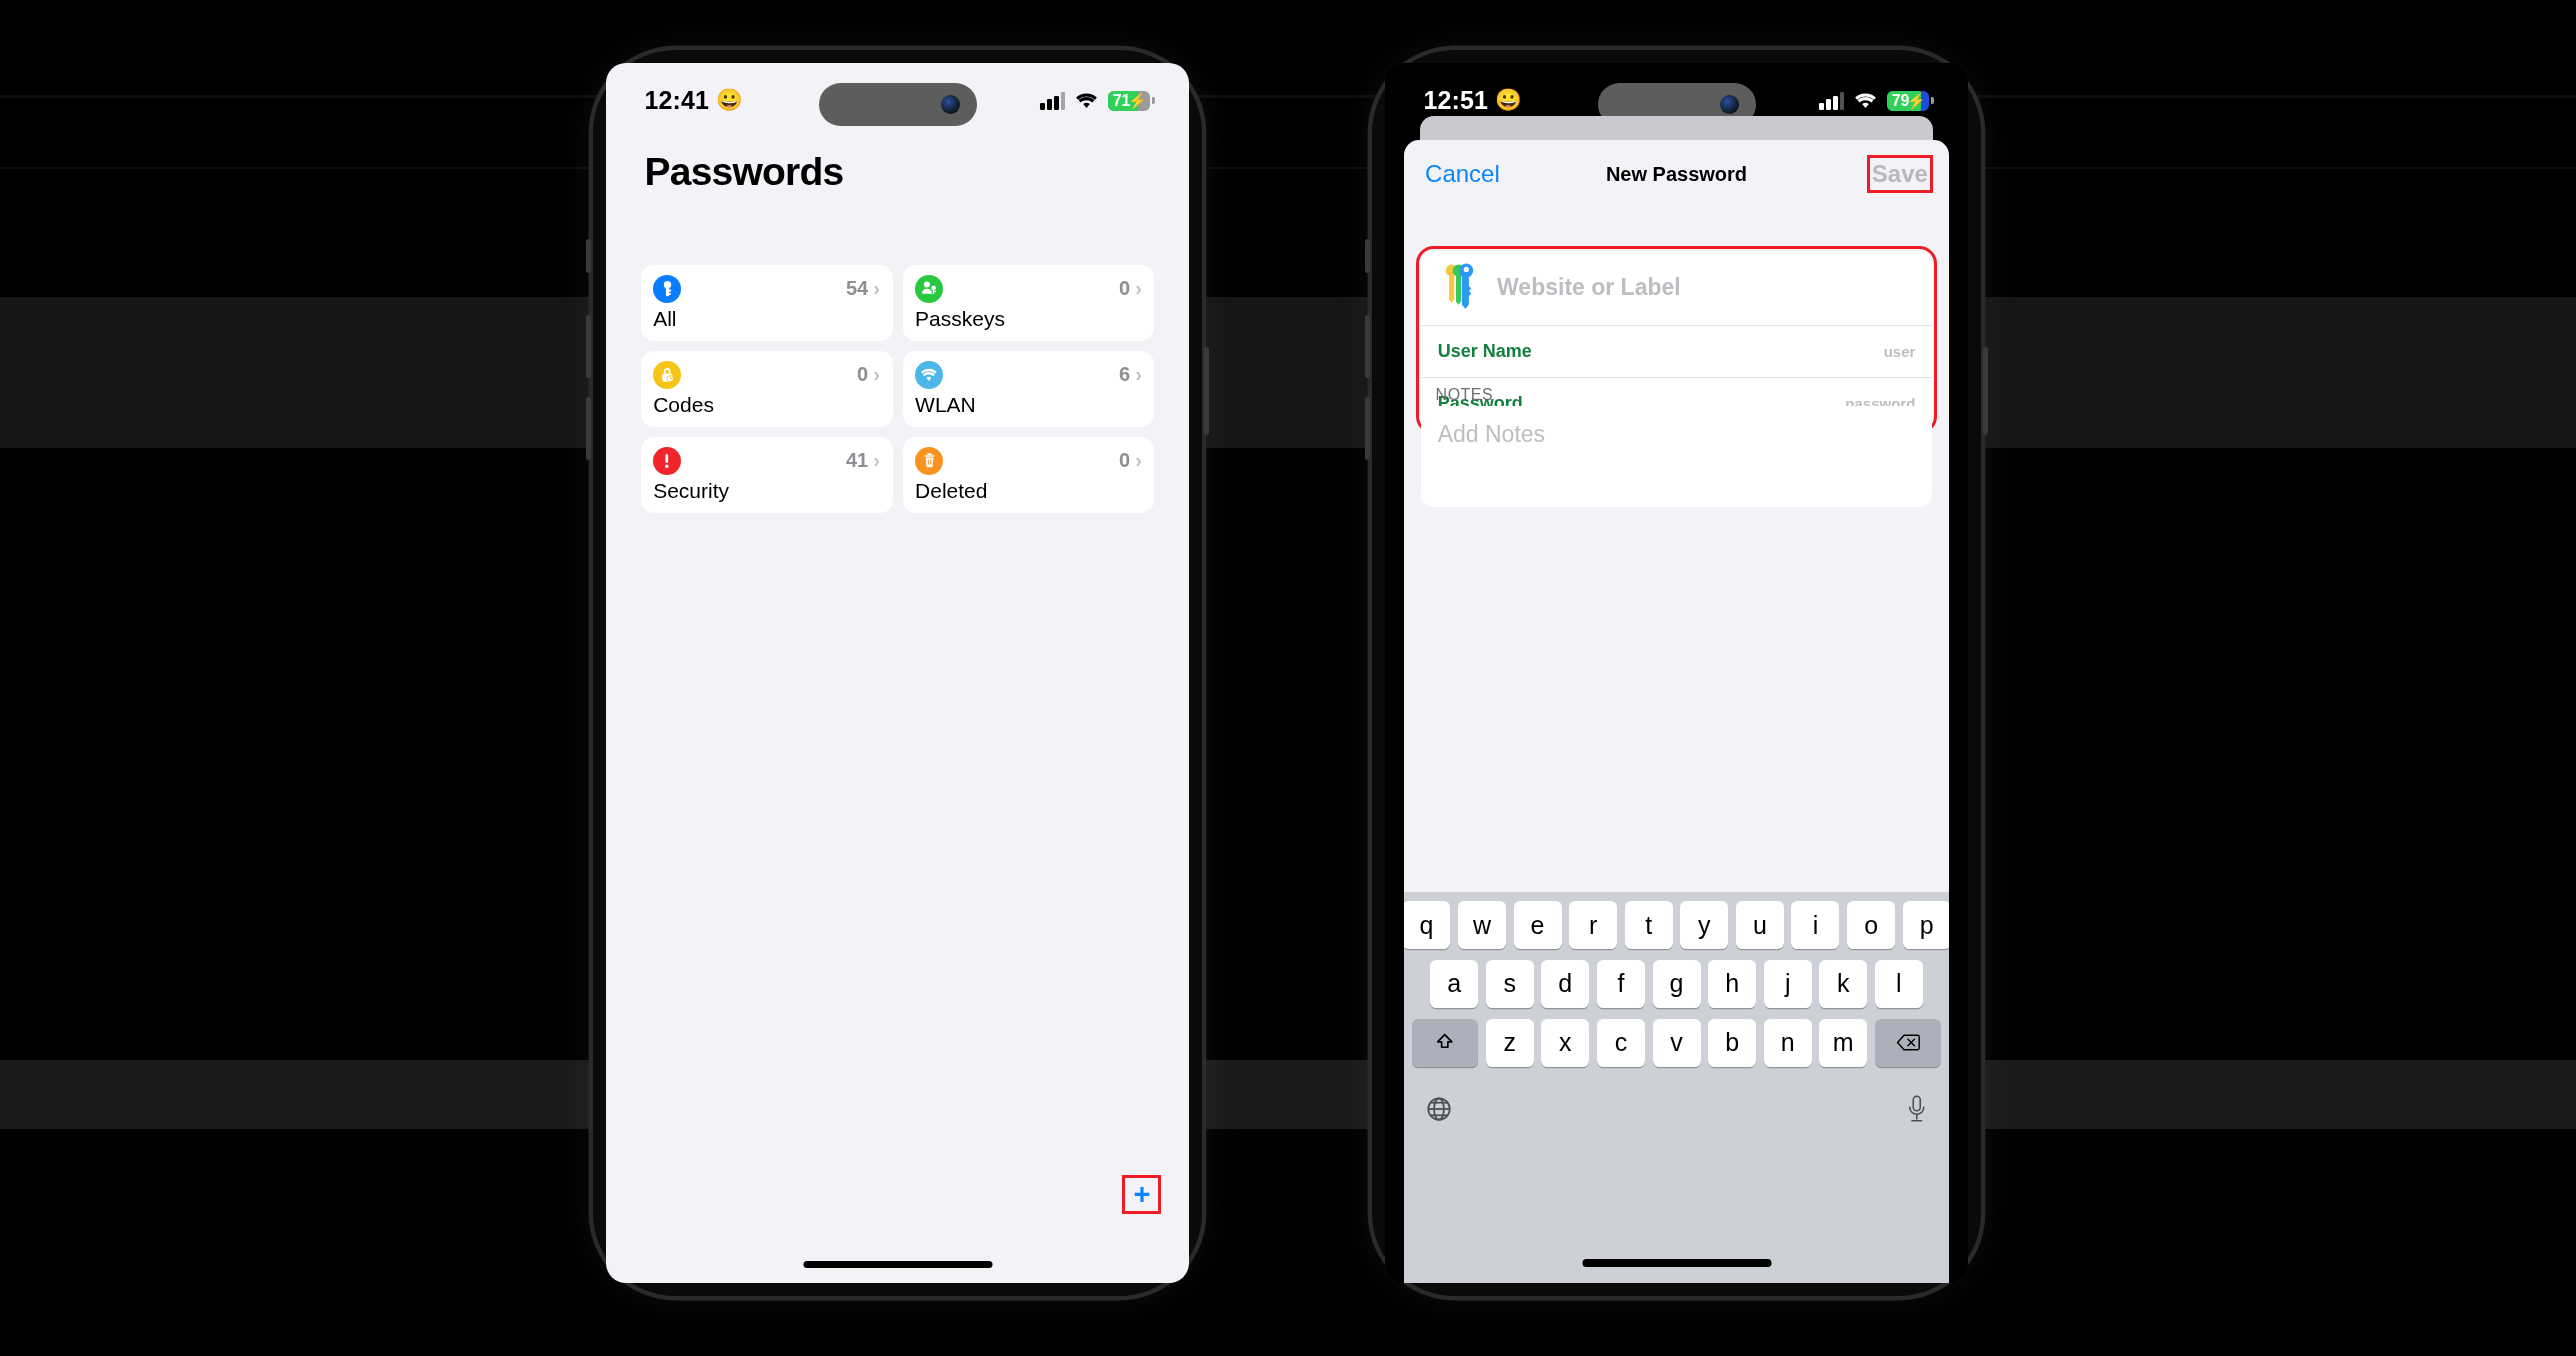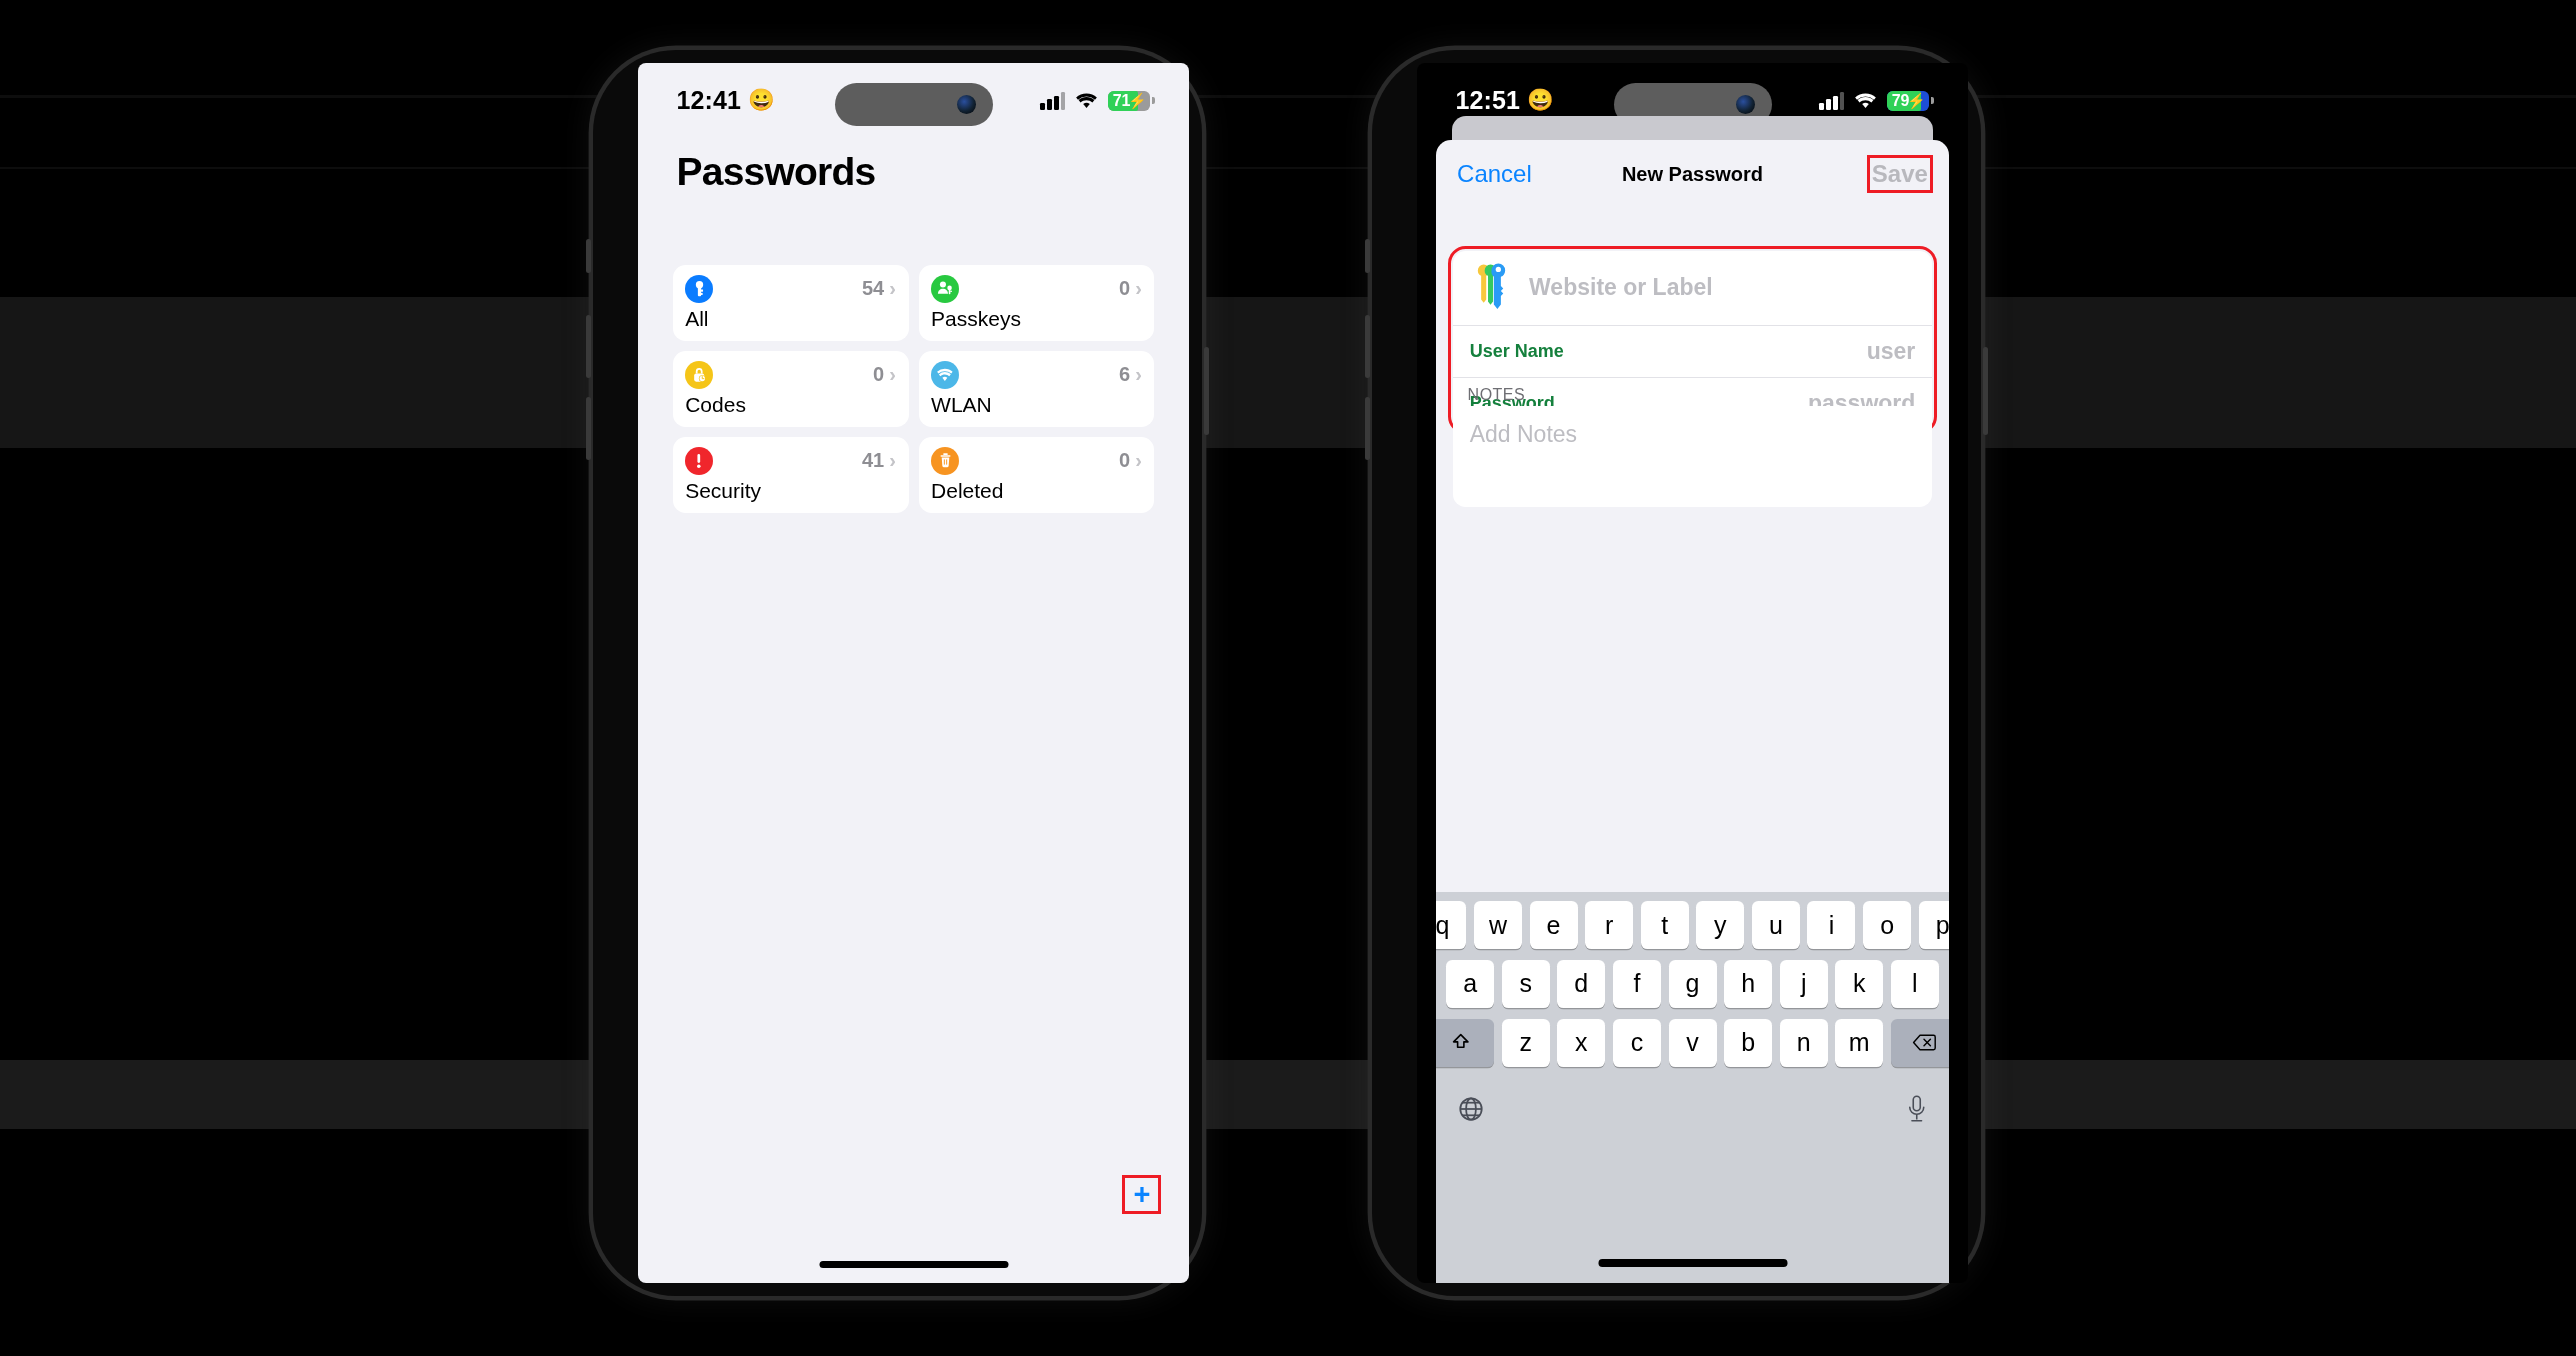--- a/index.html
+++ b/index.html
@@ -10,21 +10,21 @@
     overflow: hidden;
   }
   #stage { position: relative; width: 2576px; height: 1356px; background: #000; }
 
   
   .band { position:absolute; left:0; width:100%; background:#0d0d0d; }
 
   
   .phone { position: absolute; border-radius: 83px; background: #0a0a0a;
            box-shadow: 0 0 0 4.4px #2a2a2a, 0 0 29px 6.3px rgba(120,120,120,.10); }
-  .phone .screen { position:absolute; inset:12.6px; border-radius:8px; overflow:hidden;margin-left:32px; }
+  .phone .screen { position:absolute; inset:12.6px; border-radius:20px; overflow:hidden; }
 
   #phone-left  { left: 593px;  top: 50px;  width: 609px; height: 1246px; }
   #phone-right { left: 1372px; top: 50px;  width: 609px; height: 1246px; }
 
   .screen-left  { background:#f2f2f7; }
   .screen-right { background:#000; }
 
   
   .btn-side { position:absolute; background:#3a3a3a; border-radius:2.5px; }
 
@@ -101,21 +101,21 @@
   .navbar .nb-title { position:absolute; left:0; right:0; text-align:center;
                       font-size:20px; font-weight:600; color:#000; pointer-events:none; }
   .navbar .save { margin-left:auto; color:#b8b8bd; font-size:24px; position:relative; z-index:3; }
 
   .form-group { position:absolute; left:17.7px; right:17.7px; top:111px;
                 background:#fff; border-radius:12.6px; overflow:hidden; }
   .row-site { display:flex; align-items:center; height:74px; padding:0 16.4px; gap:16.4px; }
   .row { display:flex; align-items:center; height:52px; padding:0 16.4px;
          border-top:1.3px solid #e2e2e7; }
   .row .lab { font-size:18px; color:#15803d; }
-  .row .val { margin-left:auto; font-size:23px; color:#bdbdc2; }
+  .row .val { margin-left:auto; font-size:15px; color:#bdbdc2; }
   .site-ph { font-size:23px; color:#bdbdc2; }
 
   .sec-head { position:absolute; left:32px; top:246px; font-size:16px;
               color:#6e6e73; letter-spacing:0.5px; }
   .notes-box { position:absolute; left:17.7px; right:17.7px; top:266px; height:101px;
                background:#fff; border-radius:12.6px; padding:15px 16.4px; }
   .notes-ph { font-size:23px; color:#bdbdc2; }
 
   
   .kbd { position:absolute; left:0; right:0; bottom:0; height:391px; background:#cdd0d6;

